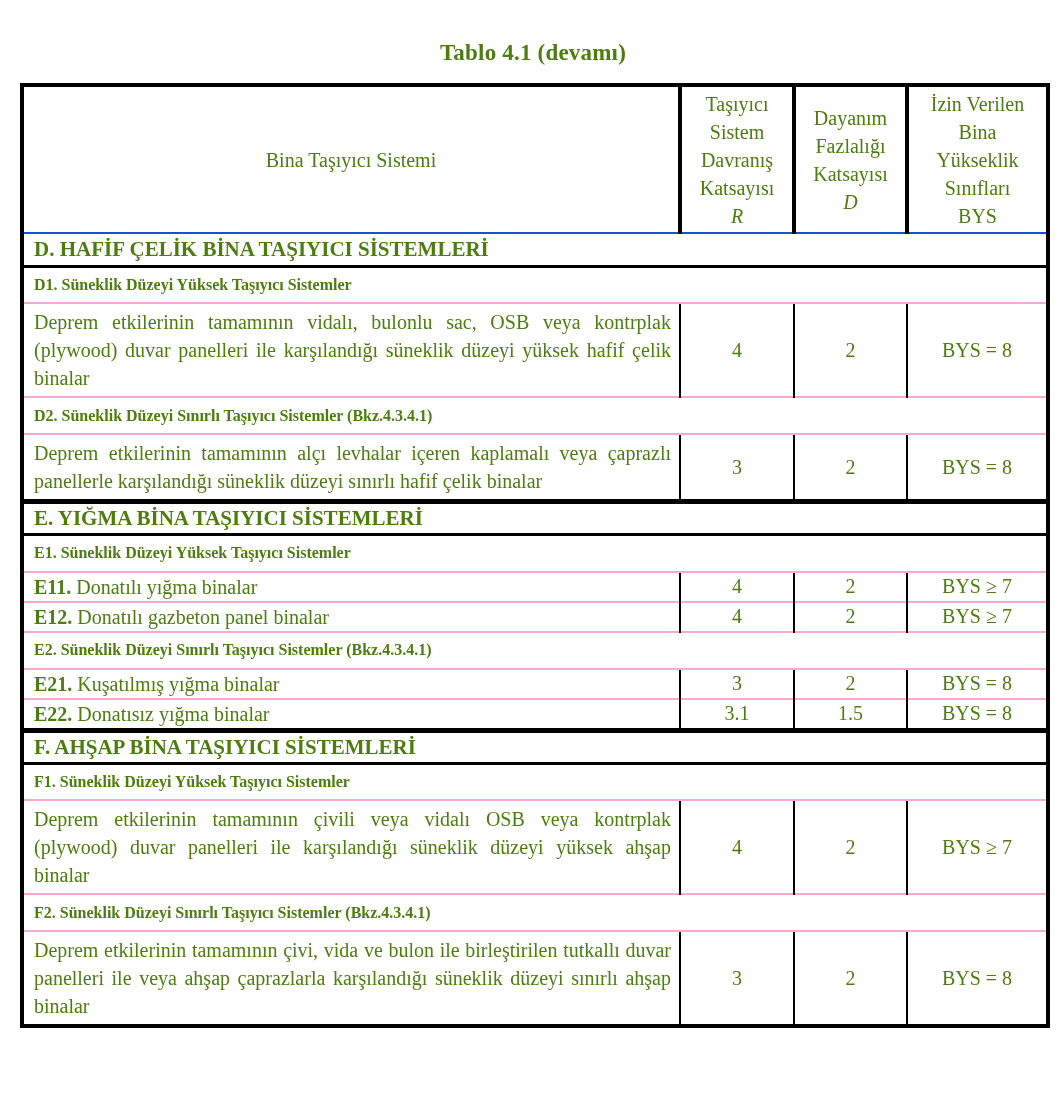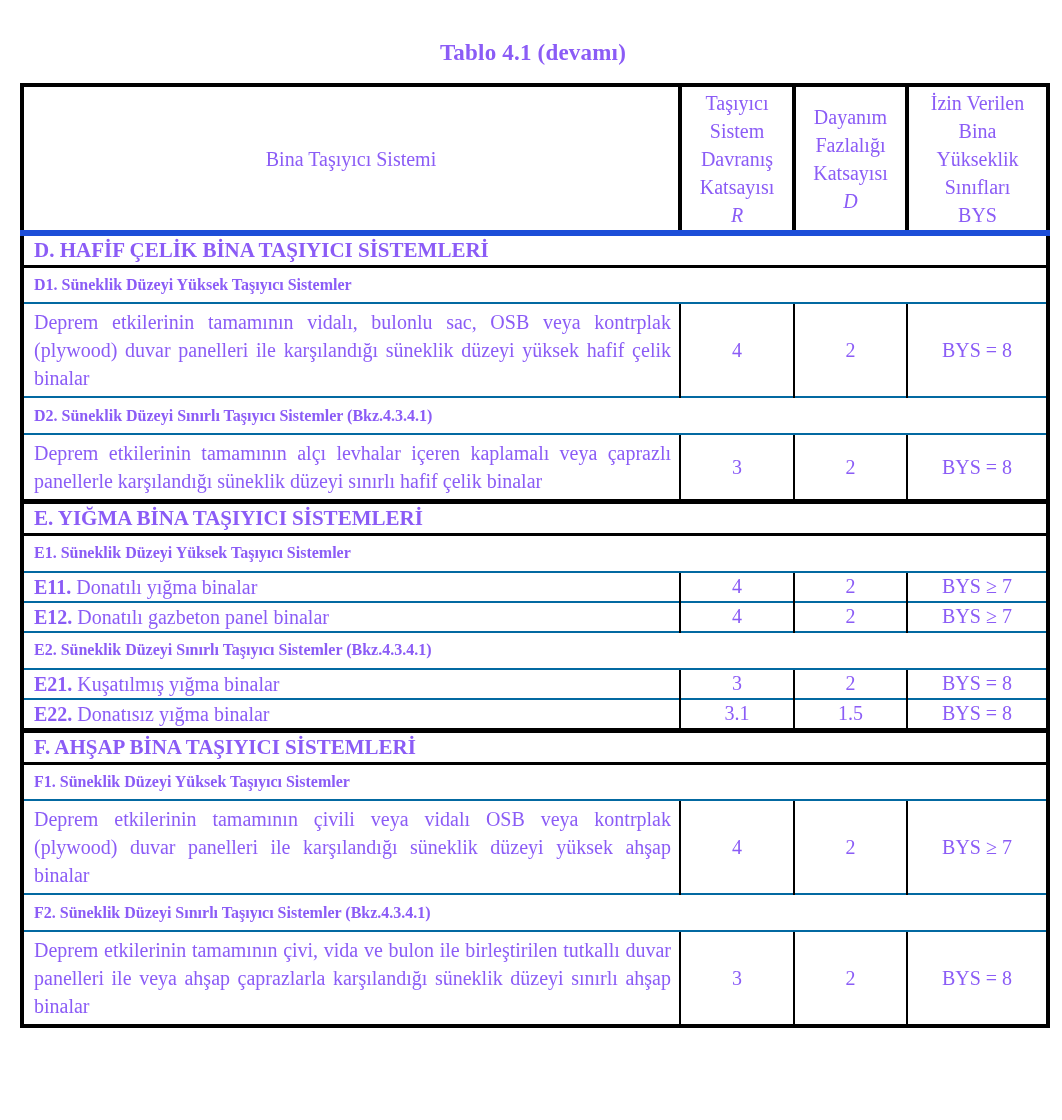--- a/index.html
+++ b/index.html
@@ -6,21 +6,21 @@
     margin: 0;
     padding: 0;
     background: #ffffff;
   }
   .page {
     position: relative;
     width: 1062px;
     height: 1120px;
     background: #ffffff;
     font-family: "Liberation Serif", "DejaVu Serif", serif;
-    color: #8b5cf6;
+    color: #4d7c0f;
     box-sizing: border-box;
     padding-top: 40px;
   }
   .doc-title {
     width: 1026px;
     margin: 0 0 0 20px;
     text-align: center;
     font-size: 23px;
     font-weight: bold;
     letter-spacing: 0.2px;
@@ -50,23 +50,23 @@
   tr.header-row { height: 148px; }
   tr.header-row th { text-align: center; line-height: 28px; }
   tr.header-row th + th { border-left: 4px solid #000; }
   .hline { display: block; }
   .sym { font-style: italic; }
 
   
   td.num, td.bys { border-left: 2px solid #000; text-align: center; }
 
   
-  tr.bt2 > * { border-top: 2px solid #0369a1; }
+  tr.bt2 > * { border-top: 2px solid #f9a8d4; }
   tr.bt3 > * { border-top: 3px solid #000; }
-  tr.bt4 > * { border-top: 6px solid #1d4ed8; }
+  tr.bt4 > * { border-top: 2px solid #1d4ed8; }
   tr.bt5 > * { border-top: 5px solid #000; }
 
   tr.section-row { height: 33px; }
   tr.section-row td {
     font-weight: bold;
     font-size: 21px;
     padding-left: 10px;
     text-align: left;
   }
   tr.subsection-row { height: 37px; }

